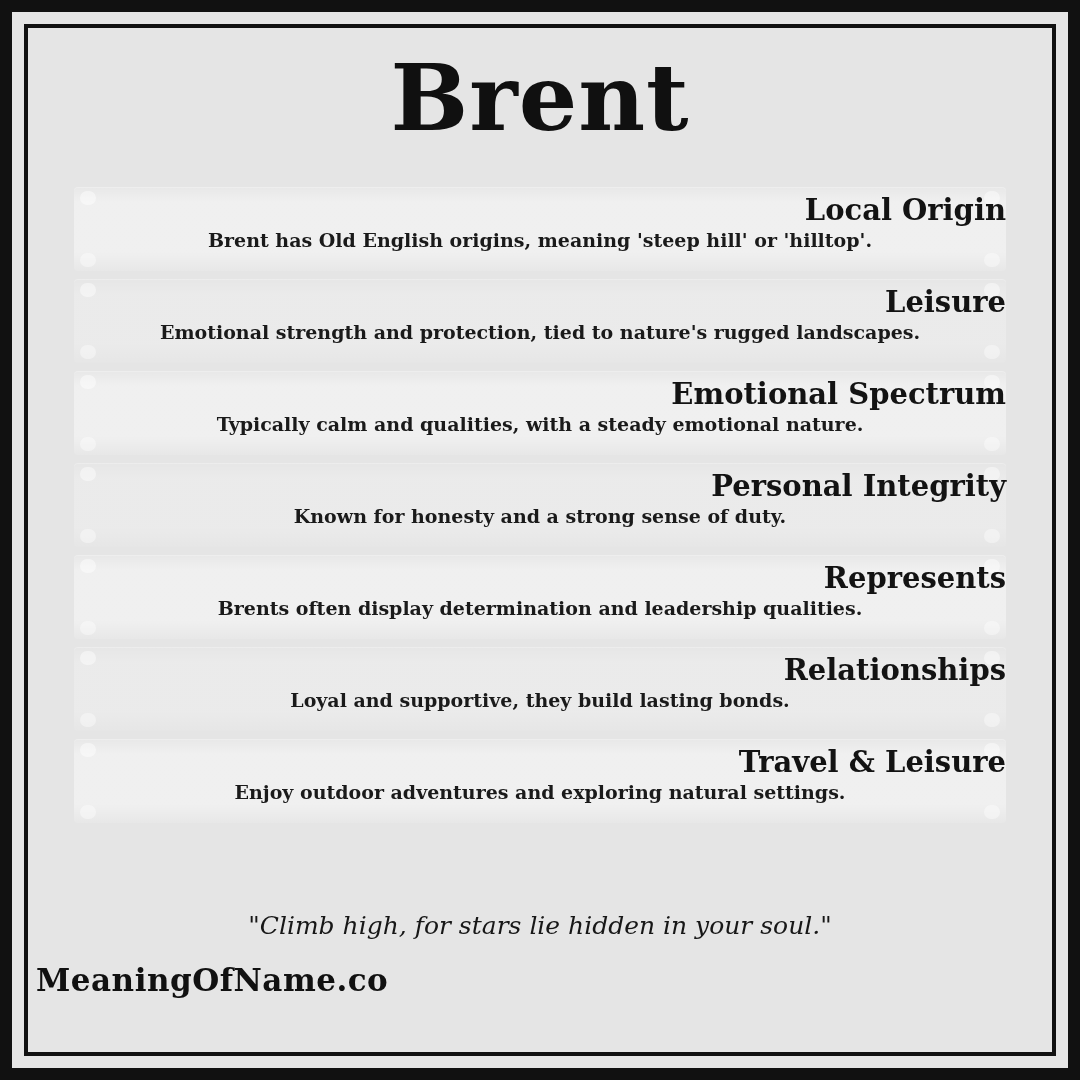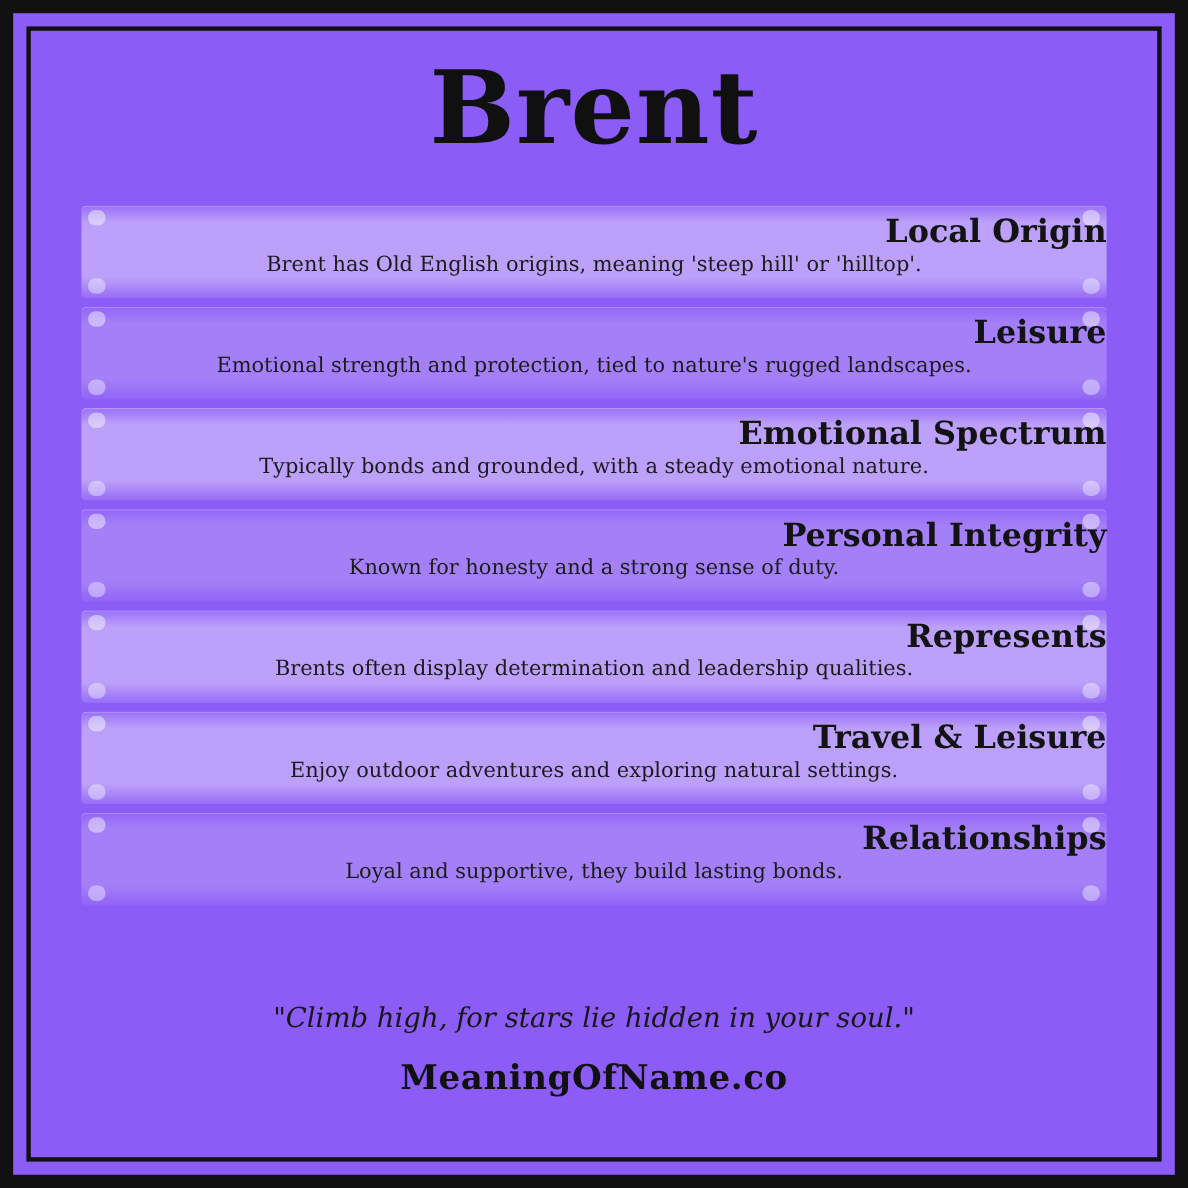--- a/index.html
+++ b/index.html
@@ -11,21 +11,21 @@
     height: 1080px;
     background: #e8b93c;
     font-family: "DejaVu Serif", "Liberation Serif", serif;
     overflow: hidden;
   }
 
   .poster {
     position: relative;
     width: 1080px;
     height: 1080px;
-    background: #8b5cf6;
+    background: #e5e5e5;
     box-sizing: border-box;
   }
 
   
   .frame-outer {
     position: absolute;
     left: 0; top: 0;
     width: 1080px;
     height: 1080px;
     box-sizing: border-box;
@@ -121,32 +121,32 @@
     z-index: 2;
   }
   .card-body {
     position: relative;
     text-align: center;
     font-size: 19px;
     color: #1a1a1a;
     line-height: 1.2;
     margin-top: 1px;
     z-index: 2;
+    font-weight: bold;
   }
 
   .quote {
     text-align: center;
     font-style: italic;
     font-size: 25px;
     color: #171717;
     margin-top: 88px;
     font-family: "DejaVu Serif", "Liberation Serif", serif;
   }
   .brand {
-    text-align: center;
     font-size: 31px;
     font-weight: bold;
     color: #111111;
     margin-top: 22px;
     letter-spacing: 0.5px;
   }
 </style>
 </head>
 <body>
 
@@ -172,50 +172,50 @@
         <div class="nub left"></div>
         <div class="nub right"></div>
         <div class="card-head">Leisure</div>
         <div class="card-body">Emotional strength and protection, tied to nature's rugged landscapes.</div>
       </div>
 
       <div class="card">
         <div class="nub left"></div>
         <div class="nub right"></div>
         <div class="card-head">Emotional Spectrum</div>
-        <div class="card-body">Typically bonds and grounded, with a steady emotional nature.</div>
+        <div class="card-body">Typically calm and qualities, with a steady emotional nature.</div>
       </div>
 
       <div class="card alt">
         <div class="nub left"></div>
         <div class="nub right"></div>
         <div class="card-head">Personal Integrity</div>
         <div class="card-body">Known for honesty and a strong sense of duty.</div>
       </div>
 
       <div class="card">
         <div class="nub left"></div>
         <div class="nub right"></div>
         <div class="card-head">Represents</div>
         <div class="card-body">Brents often display determination and leadership qualities.</div>
       </div>
 
+      <div class="card alt">
+        <div class="nub left"></div>
+        <div class="nub right"></div>
+        <div class="card-head">Relationships</div>
+        <div class="card-body">Loyal and supportive, they build lasting bonds.</div>
+      </div>
+
       <div class="card">
         <div class="nub left"></div>
         <div class="nub right"></div>
         <div class="card-head">Travel &amp; Leisure</div>
         <div class="card-body">Enjoy outdoor adventures and exploring natural settings.</div>
       </div>
 
-      <div class="card alt">
-        <div class="nub left"></div>
-        <div class="nub right"></div>
-        <div class="card-head">Relationships</div>
-        <div class="card-body">Loyal and supportive, they build lasting bonds.</div>
-      </div>
-
     </div>
 
     <div class="quote">"Climb high, for stars lie hidden in your soul."</div>
     <div class="brand">MeaningOfName.co</div>
 
   </div>
 </div>
 
 </body></html>

